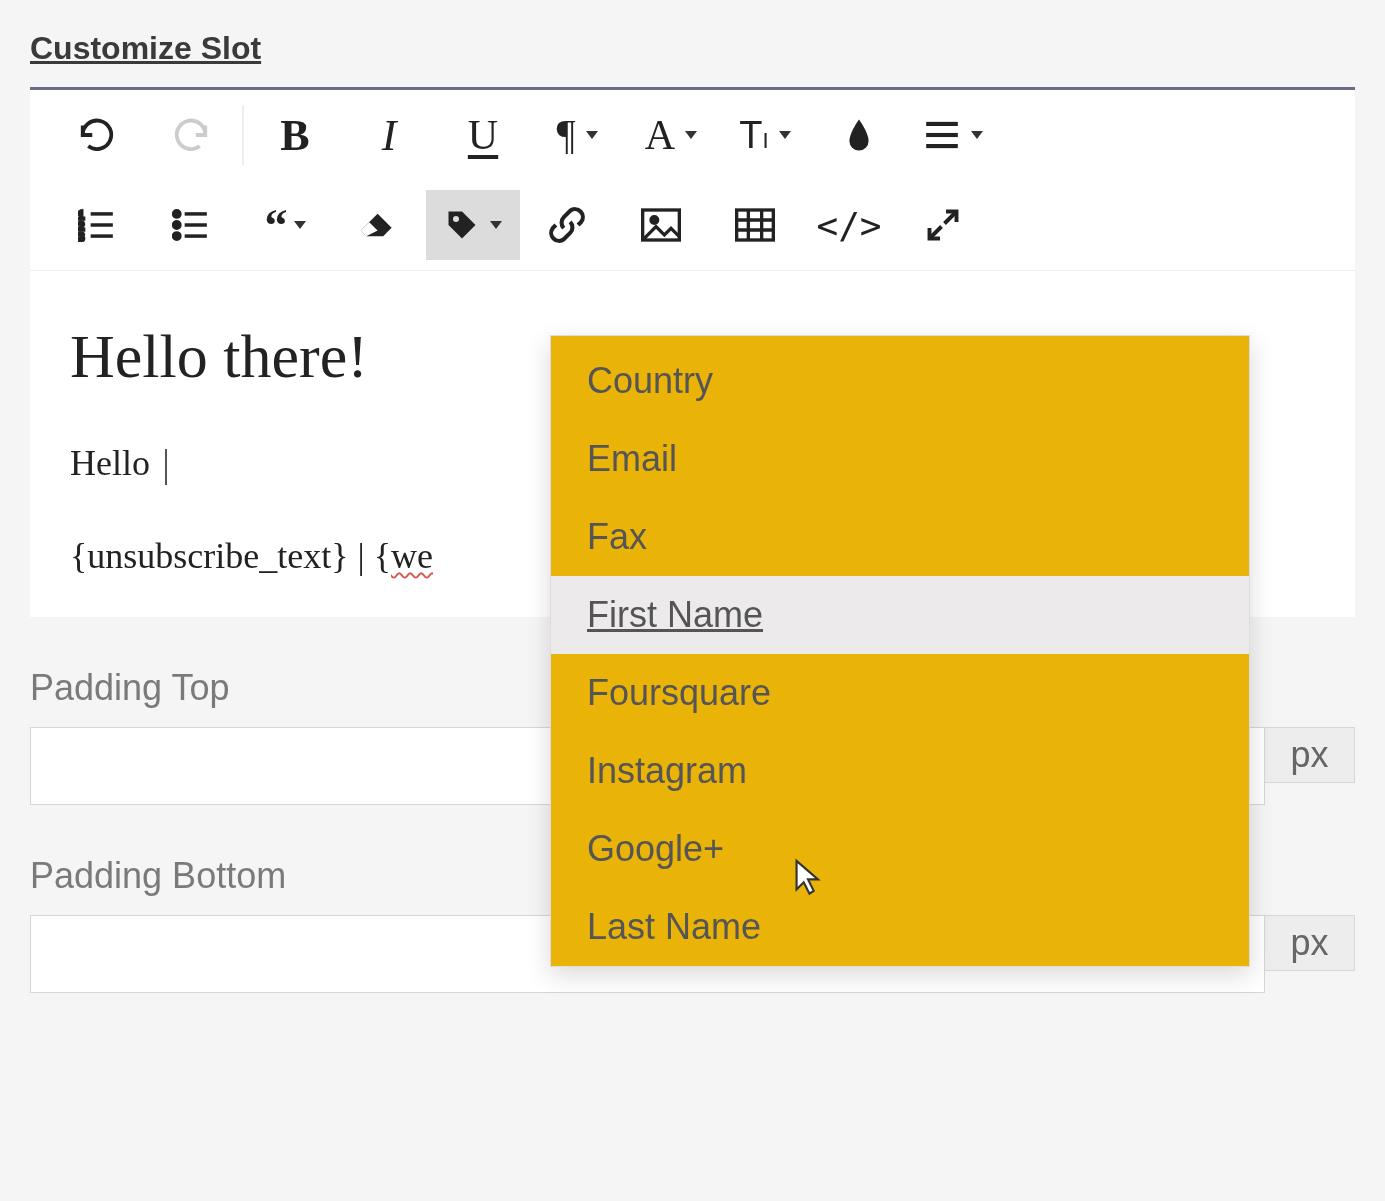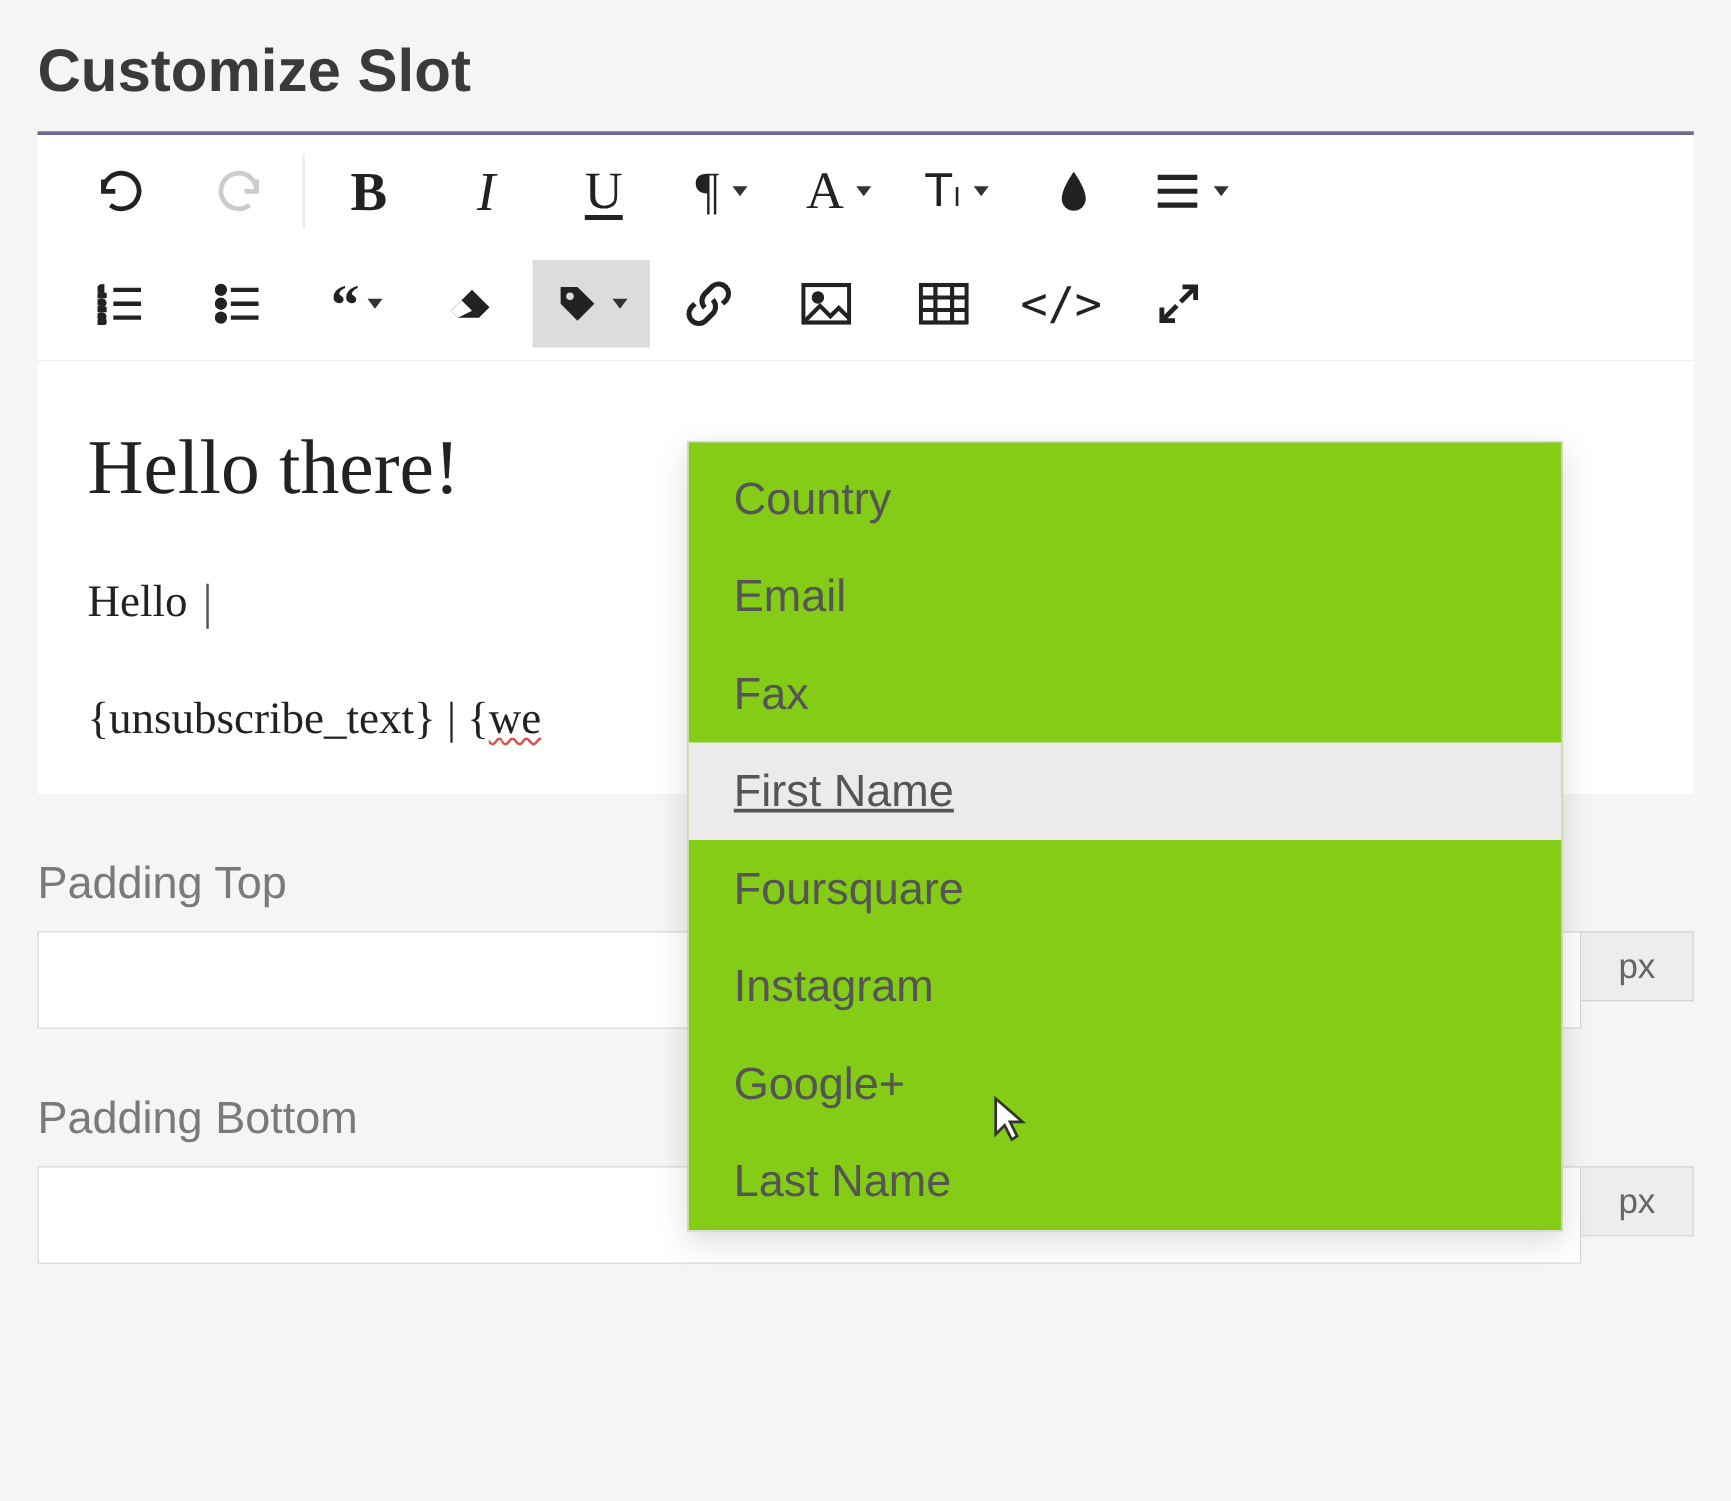--- a/index.html
+++ b/index.html
@@ -10,24 +10,25 @@
     width: 1385px;
     height: 1201px;
     overflow: hidden;
   }
   .panel {
     background: #f5f5f5;
     padding: 0 30px 30px 30px;
     height: 100%;
   }
   .panel-title {
-    font-size: 48px;
+    font-size: 32px;
     font-weight: 600;
     color: #3a3a3a;
     padding: 30px 0 20px 0;
+    text-decoration: underline;
   }
   .editor-wrap {
     background: #fff;
     border-top: 3px solid #6b6b8c;
     position: relative;
   }
   .tool-row {
     display: flex;
     align-items: center;
     padding: 10px 20px;
@@ -98,21 +99,21 @@
     height: 36px;
     background: #555;
     vertical-align: middle;
     margin-left: 6px;
   }
   .dropdown {
     position: absolute;
     left: 520px;
     top: 245px;
     width: 700px;
-    background: #84cc16;
+    background: #eab308;
     border: 1px solid #ddd;
     box-shadow: 0 8px 24px rgba(0,0,0,0.15);
     z-index: 50;
     padding: 6px 0 0 0;
   }
   .dropdown-item {
     font-size: 36px;
     color: #555;
     padding: 18px 36px;
     cursor: pointer;
@@ -151,21 +152,21 @@
   }
   .unit {
     width: 90px;
     height: 56px;
     background: #ededed;
     border: 1px solid #d6d6d6;
     border-left: none;
     display: flex;
     align-items: center;
     justify-content: center;
-    font-size: 28px;
+    font-size: 36px;
     color: #666;
   }
   .serif-b { font-family: Georgia, "Times New Roman", serif; font-weight: bold; font-size: 44px; }
   .serif-i { font-family: Georgia, "Times New Roman", serif; font-style: italic; font-size: 44px; }
   .under-u { font-family: Georgia, "Times New Roman", serif; font-size: 42px; text-decoration: underline; text-underline-offset: 6px; }
   .para-sym { font-family: Georgia, "Times New Roman", serif; font-size: 42px; }
   .a-sym { font-family: Georgia, "Times New Roman", serif; font-size: 42px; }
   .t-sym { font-family: -apple-system, sans-serif; font-size: 38px; display: flex; align-items: baseline; }
   .t-sym .big { font-size: 38px; }
   .t-sym .small { font-size: 22px; vertical-align: baseline; }

